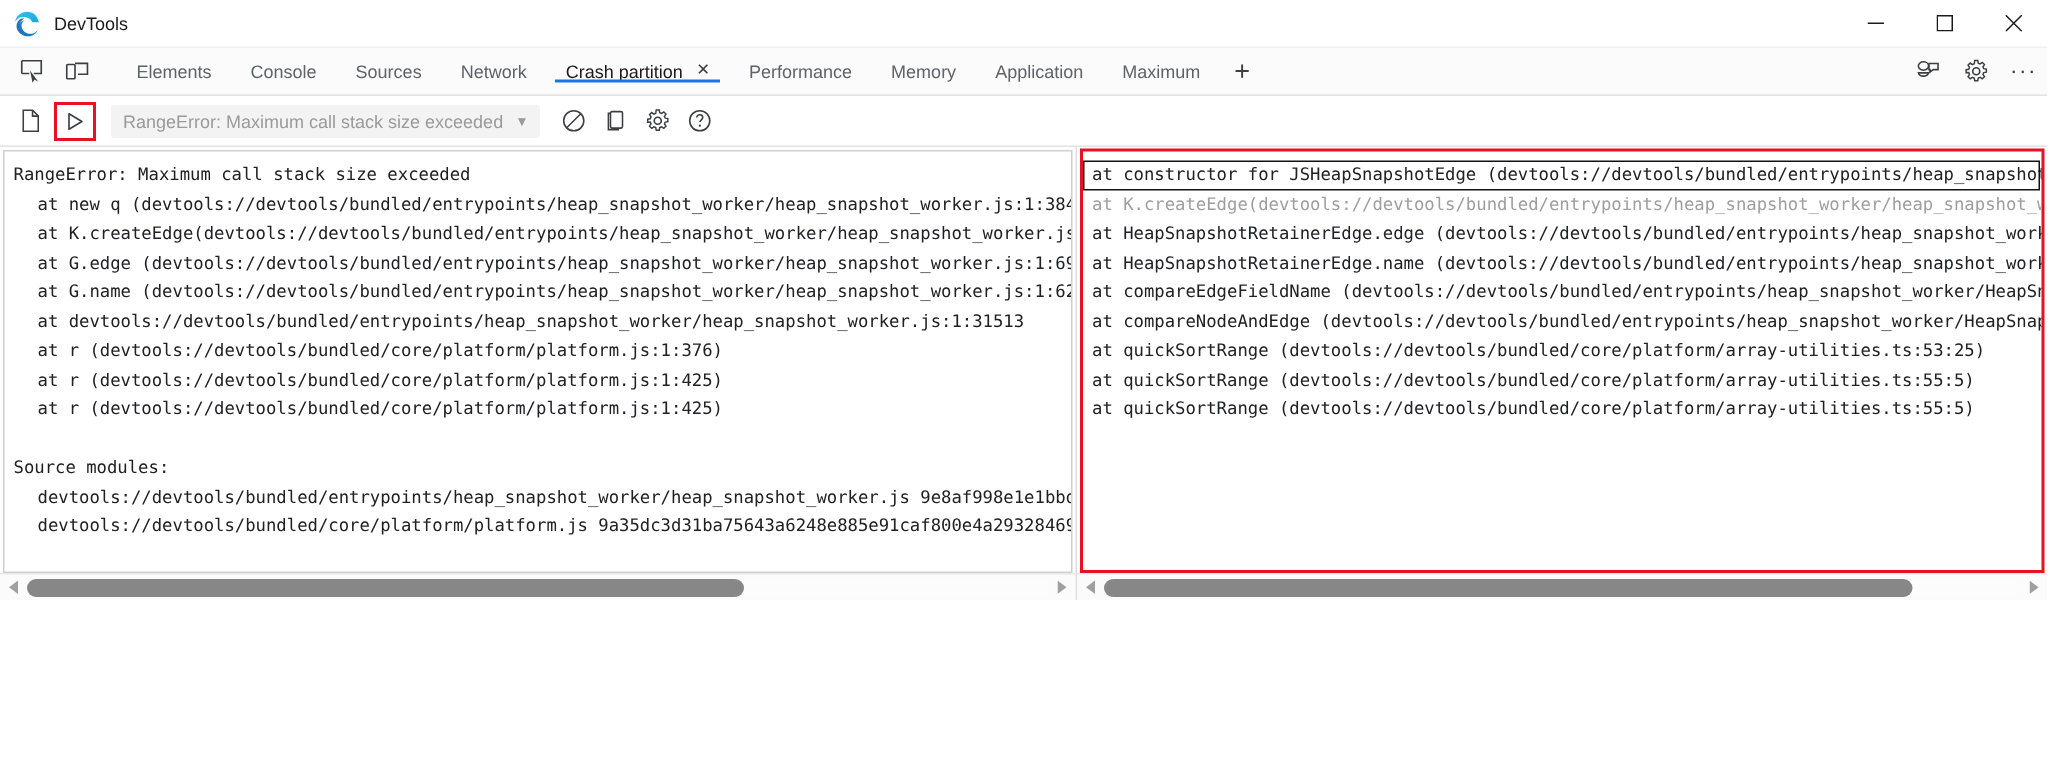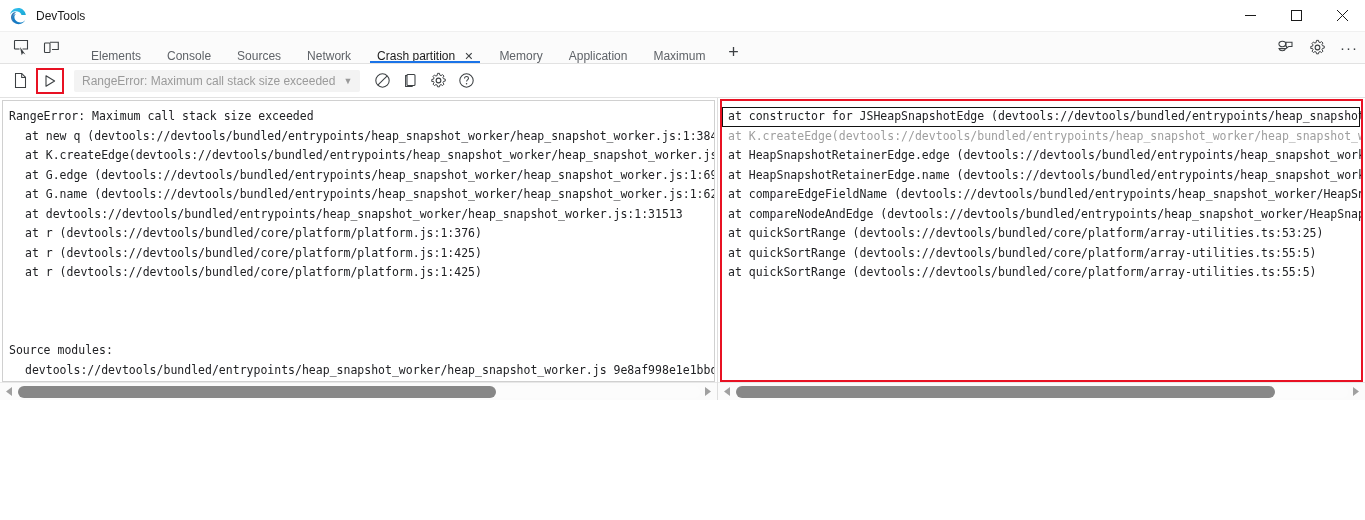--- a/index.html
+++ b/index.html
@@ -31,21 +31,21 @@
   .tabbar {
     height: 32px; flex: 0 0 32px;
     display: flex; align-items: stretch;
     background: #fbfbfb;
     border-bottom: 1px solid #e2e2e2;
   }
   .tb-icon {
     width: 30px; display: flex; align-items: center; justify-content: center;
   }
   .tb-icon:first-child { margin-left: 6px; }
-  .tabs { display: flex; align-items: flex-end; margin-left: 12px; }
+  .tabs { display: flex; align-items: center; margin-left: 12px; }
   .tab {
     padding: 0 13px; display: flex; align-items: center;
     font-size: 12px; color: #5f6368; position: relative; white-space: nowrap;
   }
   .tab.active { color: #1b1b1b; }
   .tab.active::after {
     content: ""; position: absolute; left: 6px; right: 6px; bottom: 0;
     height: 2px; background: #1a73e8;
   }
   .tab-close {
@@ -119,21 +119,21 @@
   .tline.dim { color: #9e9e9e; }
   .tline.focused {
     outline: 1.5px solid #111;
     outline-offset: -1px;
     margin-right: 1px;
   }
   .tline.gap { height: 19.5px; }
   .section-head {
     font-family: "DejaVu Sans Mono", monospace;
     font-size: 11.5px; line-height: 19.5px; color: #202124;
-    white-space: pre; padding-left: 6px; margin-top: 39px;
+    white-space: pre; padding-left: 6px;
   }
 
   
   .hscroll {
     height: 18px; flex: 0 0 18px;
     display: flex; align-items: center;
     background: #fbfbfb;
     border-top: 1px solid #e8e8e8;
     padding: 0 2px;
   }
@@ -221,20 +221,23 @@
         <span>Sources</span>
       </div>
       <div class="tab">
         <span>Network</span>
       </div>
       <div class="tab active">
         <span>Crash partition</span>
         <span class="tab-close">✕</span>
       </div>
       <div class="tab">
+        <span>Performance</span>
+      </div>
+      <div class="tab">
         <span>Memory</span>
       </div>
       <div class="tab">
         <span>Application</span>
       </div>
       <div class="tab">
         <span>Maximum</span>
       </div>
       <div class="tab-add">+</div>
     </div>

